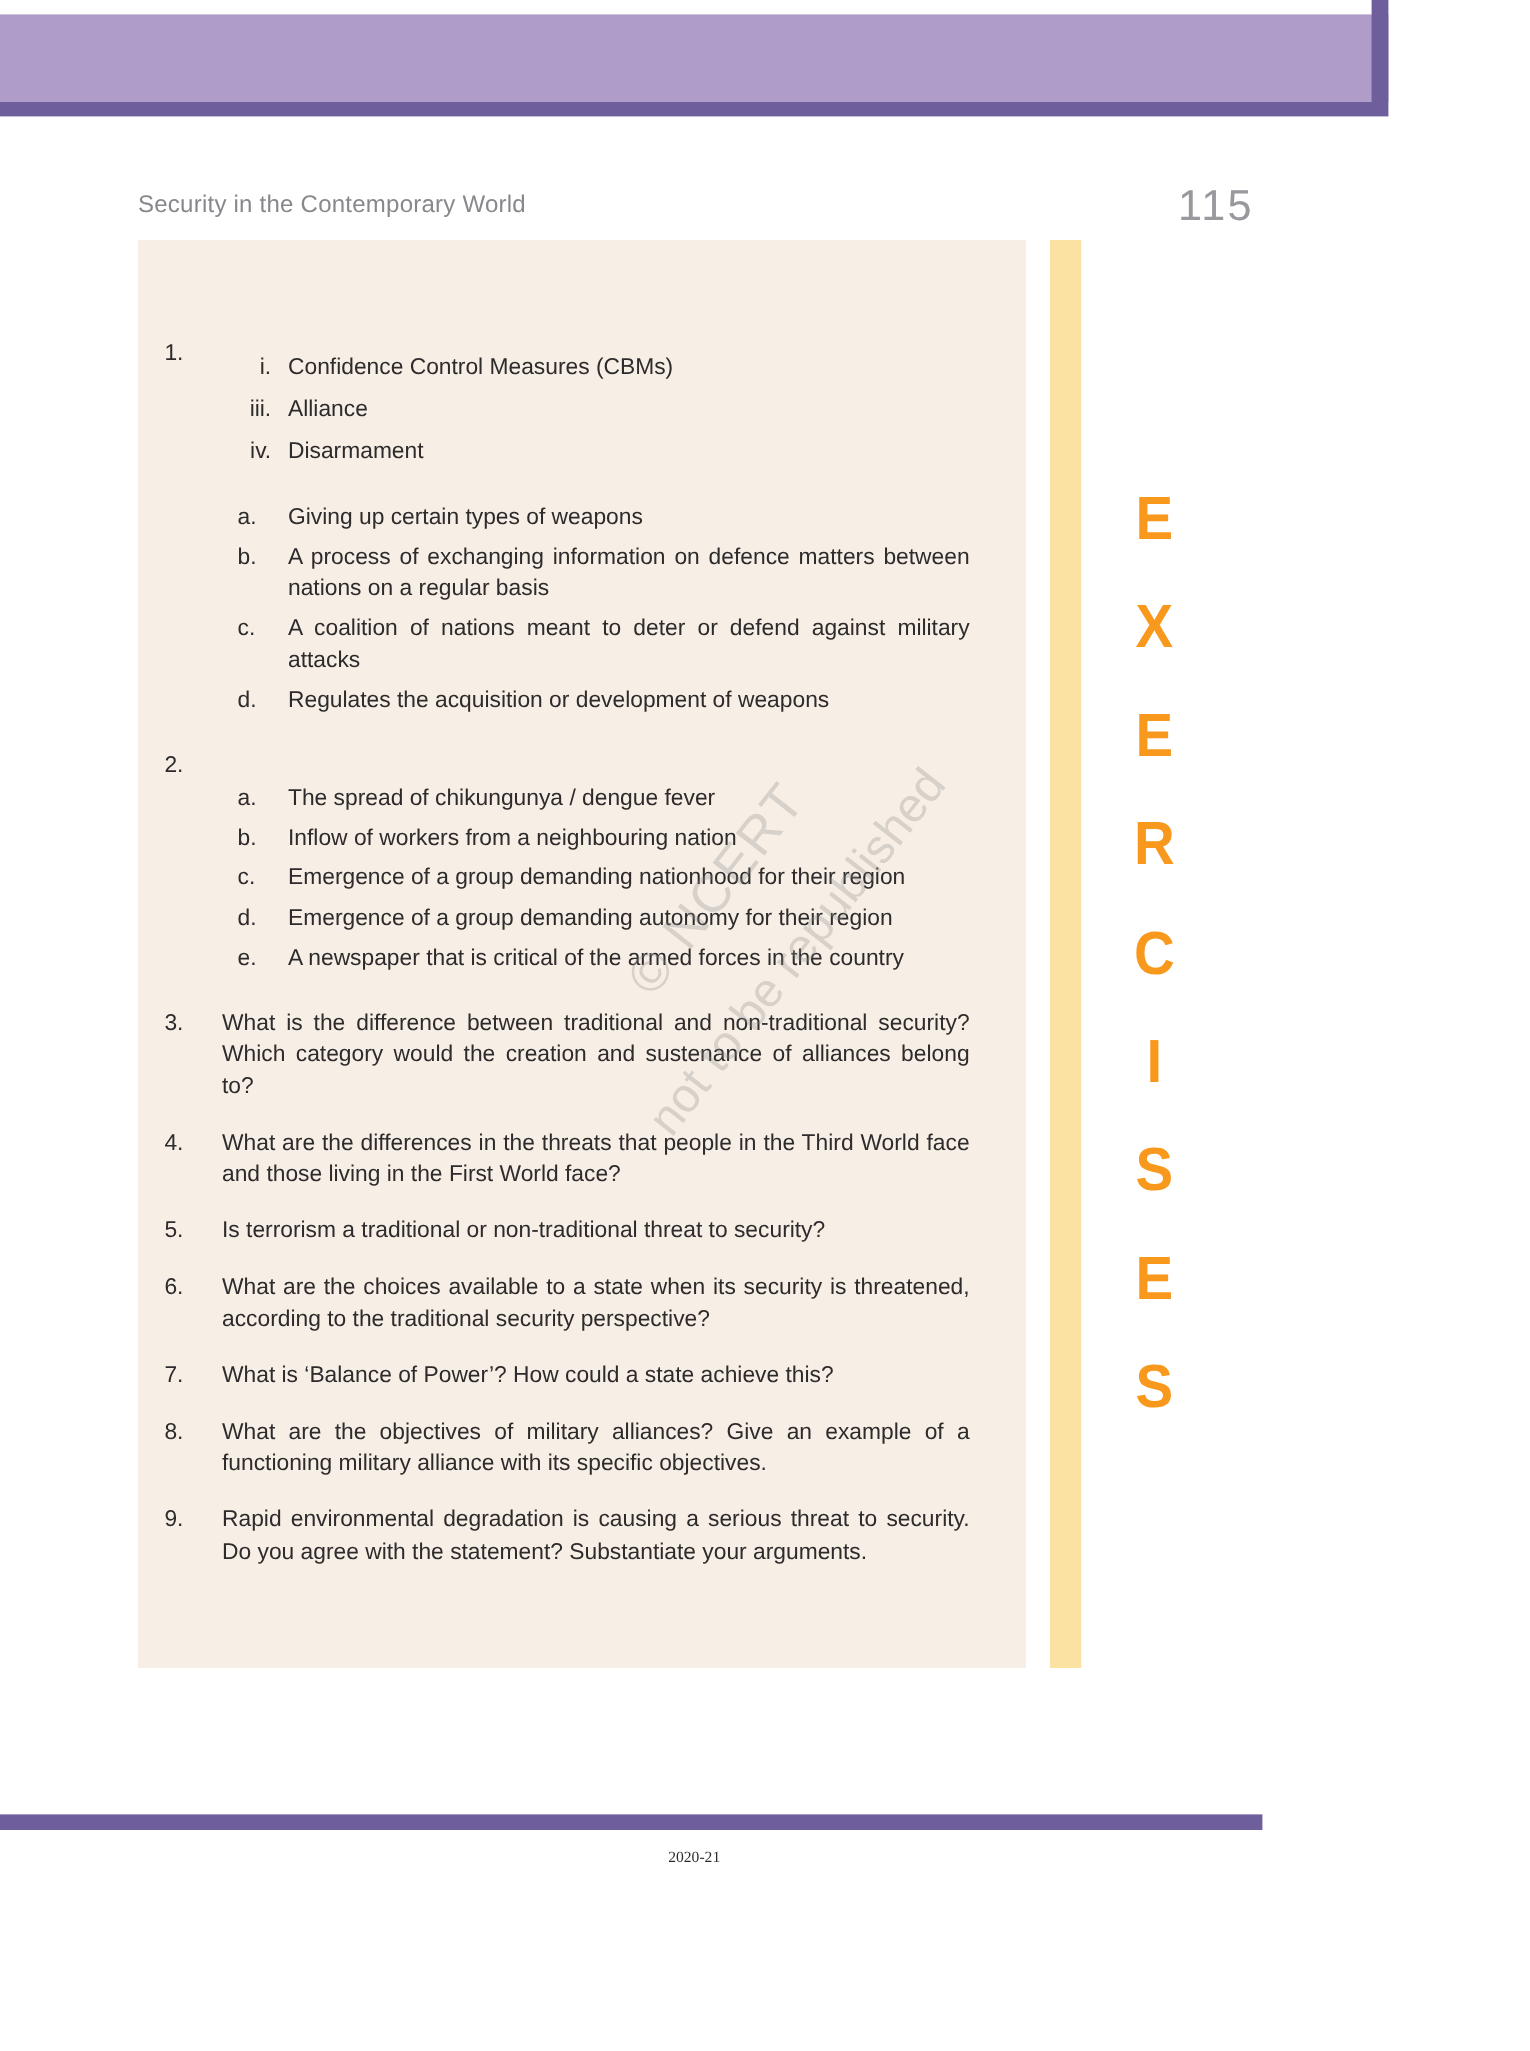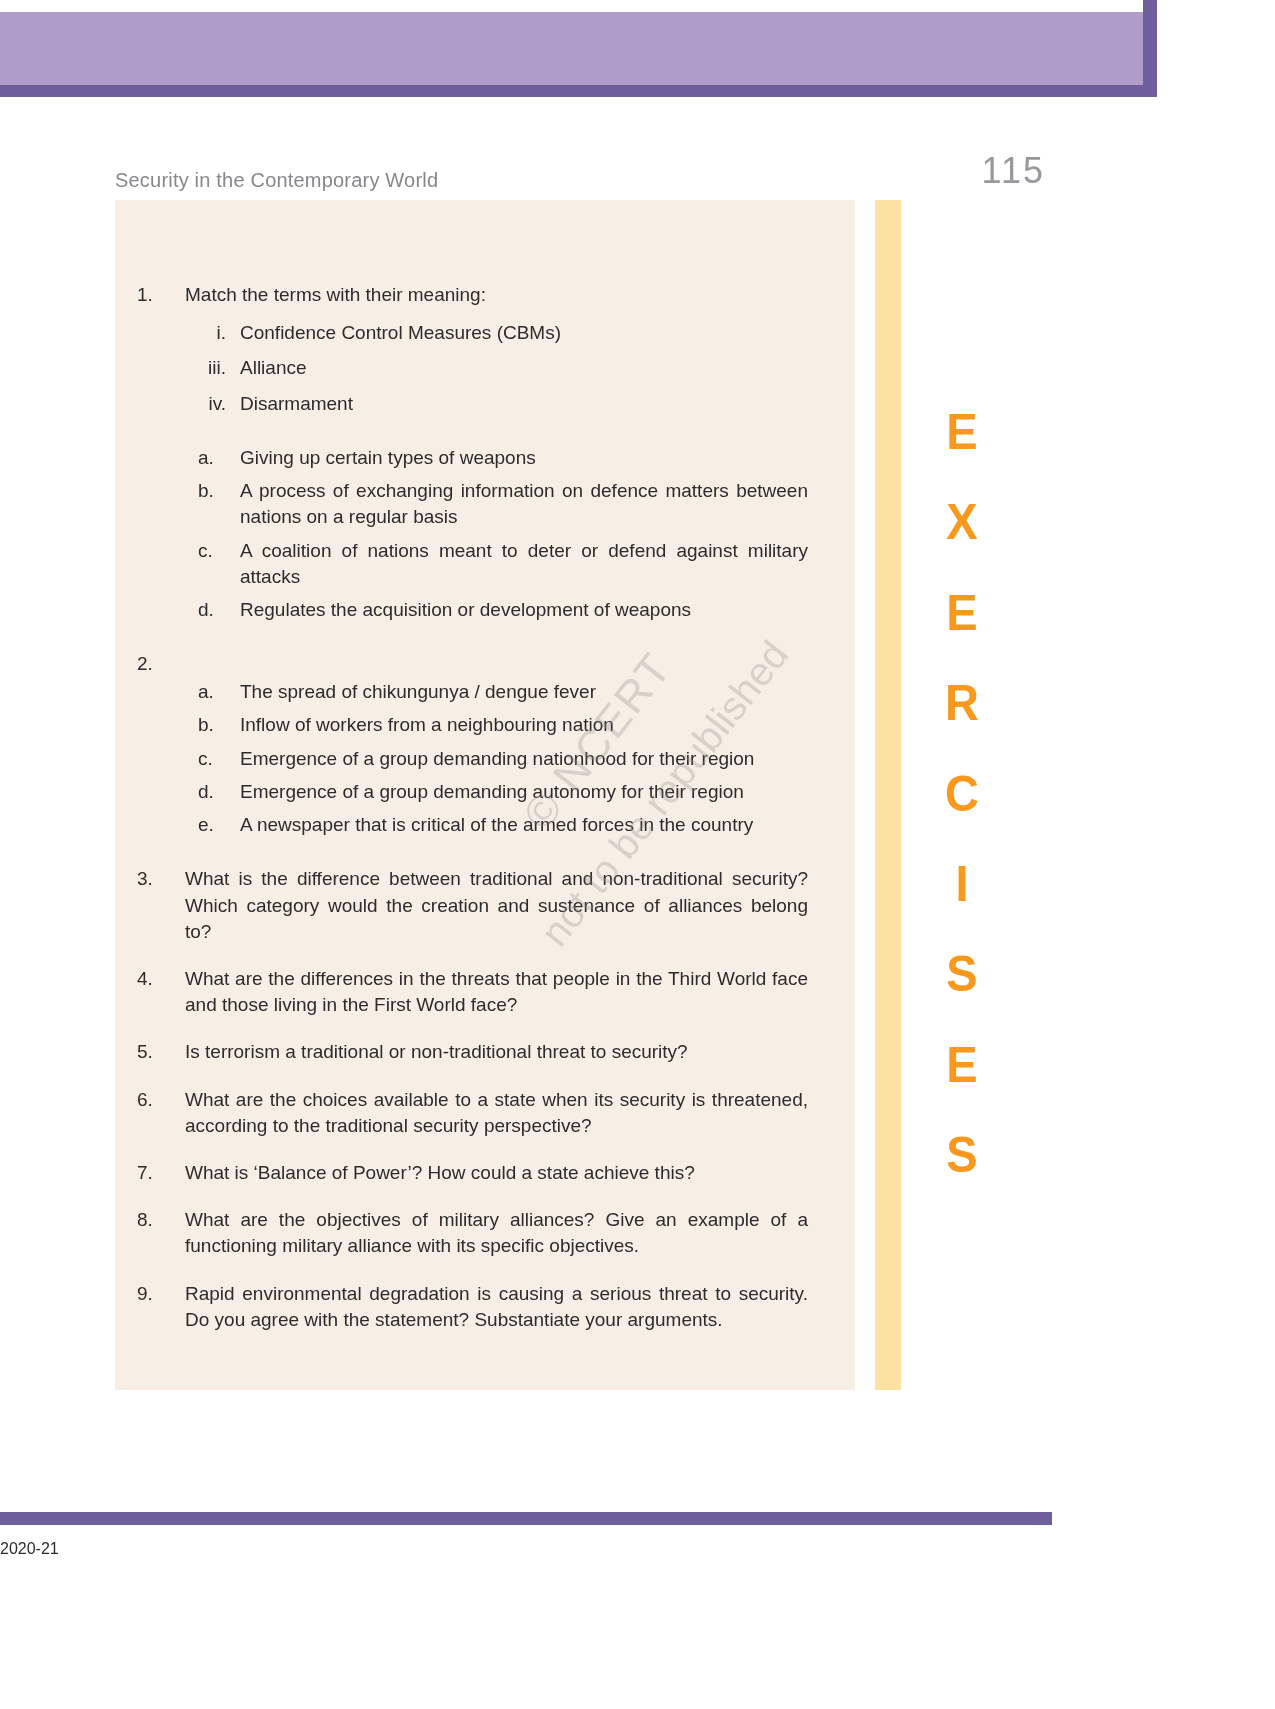--- a/index.html
+++ b/index.html
@@ -13,21 +13,21 @@
   }
 
   
   .band        { position: absolute; top: 12px; left: 0; width: 1157px; height: 73px; background: #b09cc8; }
   .band-tab    { position: absolute; top: 0;  left: 1143px; width: 14px; height: 85px; background: #6e5e9b; }
   .band-under  { position: absolute; top: 85px; left: 0; width: 1157px; height: 12px; background: #6e5e9b; }
 
   
   .page-header {
     position: absolute; top: 150px; left: 115px; width: 930px;
-    display: flex; justify-content: space-between; align-items: flex-end;
+    display: flex; justify-content: space-between; align-items: center;
   }
   .running-title { font-size: 20px; color: #87878c; letter-spacing: 0.2px; }
   .page-number   { font-size: 36px; color: #98989d; letter-spacing: 2px; }
 
   
   .panel {
     position: absolute; left: 115px; top: 200px;
     width: 740px; height: 1190px;
     background: #f7efe5;
     box-sizing: border-box;
@@ -75,41 +75,40 @@
   .sub-label { width: 41px; flex-shrink: 0; padding-right: 14px; }
   .sub-list.roman .sub-label { text-align: right; }
   .sub-list.alpha .sub-label { text-align: left; padding-left: 13px; box-sizing: content-box; width: 28px; }
   .sub-text { flex: 1; text-align: justify; }
   .sub-list.roman .sub-row { margin-bottom: 9px; }
 
   
   .footer-bar  { position: absolute; left: 0; top: 1512px; width: 1052px; height: 13px; background: #6e5e9b; }
   .footer-text {
     position: absolute; top: 1540px; left: 0; width: 1157px;
-    text-align: left; font-size: 16px; color: #2e2b2c;
+    text-align: center; font-size: 13px; color: #2e2b2c; font-family: Liberation Serif, serif;
   }
 </style>
 </head>
 <body>
 
 <div class="band"></div>
 <div class="band-tab"></div>
 <div class="band-under"></div>
 
 <div class="page-header">
   <span class="running-title">Security in the Contemporary World</span>
   <span class="page-number">115</span>
 </div>
 
 <div class="panel">
   <div class="questions">
       <div class="question-row">
         <span class="q-num">1.</span>
         <div class="q-body">
-          <div>Match the terms with their meaning:</div>
           <div class="sub-list roman">
             <div class="sub-row">
               <span class="sub-label">i.</span>
               <span class="sub-text">Confidence Control Measures (CBMs)</span>
             </div>
             <div class="sub-row">
               <span class="sub-label">iii.</span>
               <span class="sub-text">Alliance</span>
             </div>
             <div class="sub-row">

